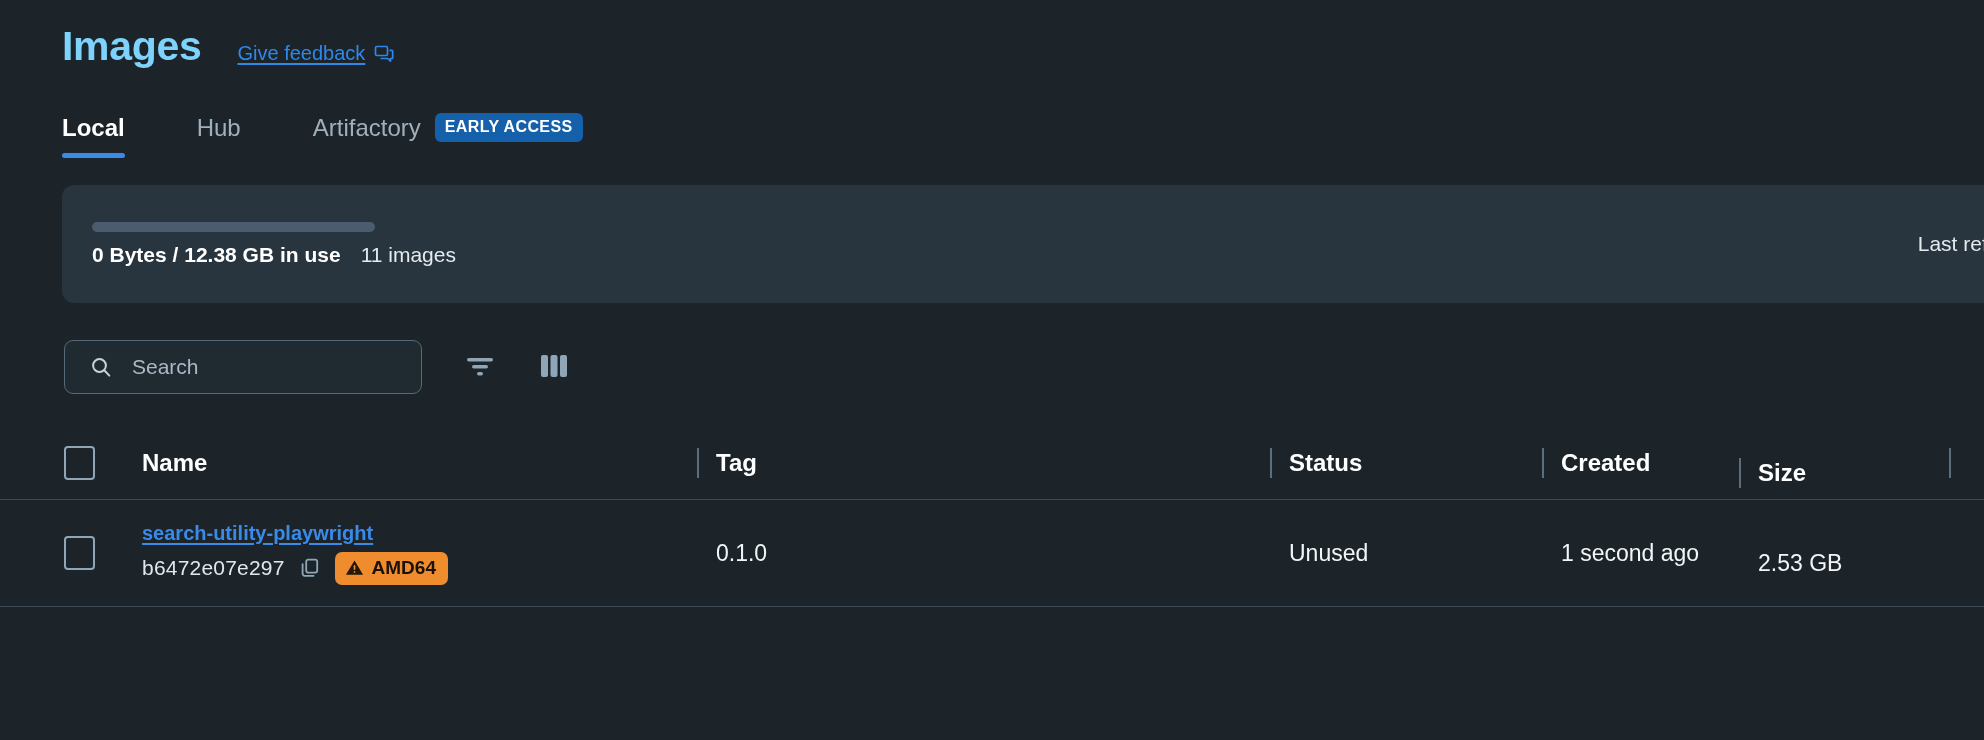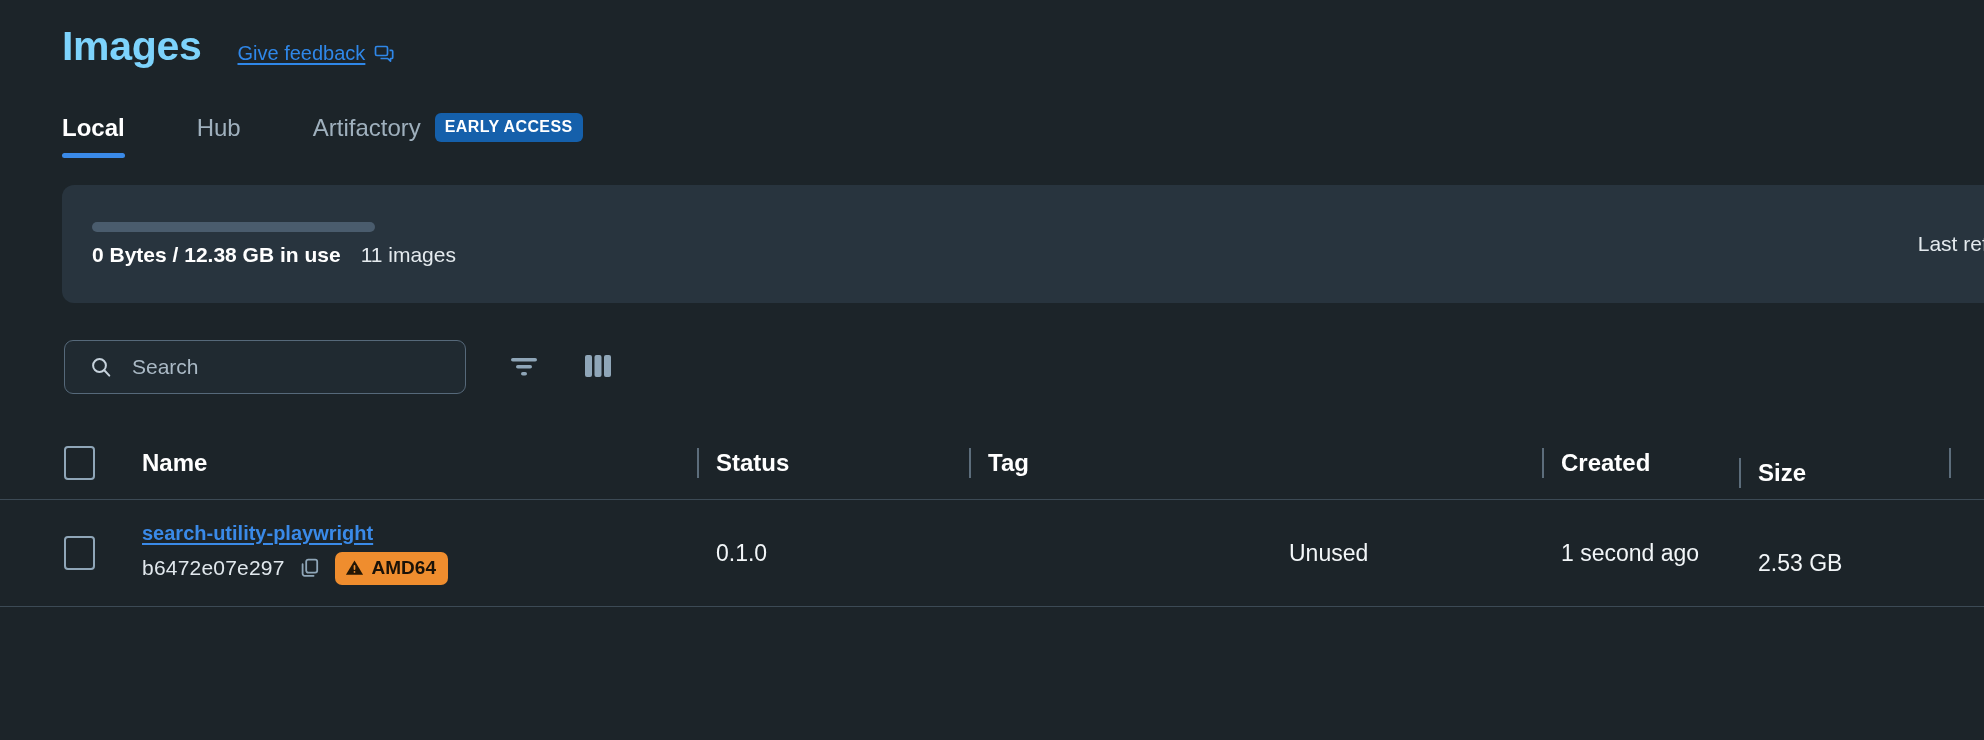--- a/index.html
+++ b/index.html
@@ -171,21 +171,21 @@
   
   .toolbar {
     display: flex;
     align-items: center;
     gap: 0;
     padding: 37px 0 0 64px;
   }
 
   .search-box {
     position: relative;
-    width: 402px;
+    width: 358px;
     height: 54px;
     border: 1.5px solid #56697a;
     border-radius: 9px;
     background: #202a31;
     display: flex;
     align-items: center;
     padding-left: 24px;
   }
   .search-icon { flex: 0 0 auto; display: flex; }
   .search-input {
@@ -399,25 +399,25 @@
 
   <div class="table">
 
     <div class="table-row table-head">
       <div class="cell-check">
         <div class="checkbox"></div>
       </div>
       <div class="cell col-name">
         <span class="head-label">Name</span>
       </div>
+      <div class="cell col-tag with-divider">
+        <span class="head-label">Tag</span>
+      </div>
       <div class="cell col-status with-divider">
         <span class="head-label">Status</span>
-      </div>
-      <div class="cell col-tag with-divider">
-        <span class="head-label">Tag</span>
       </div>
       <div class="cell col-created with-divider">
         <span class="head-label">Created</span>
       </div>
       <div class="cell col-size with-divider">
         <span class="head-label">Size</span>
       </div>
       <div class="cell col-actions with-divider"></div>
     </div>
 

